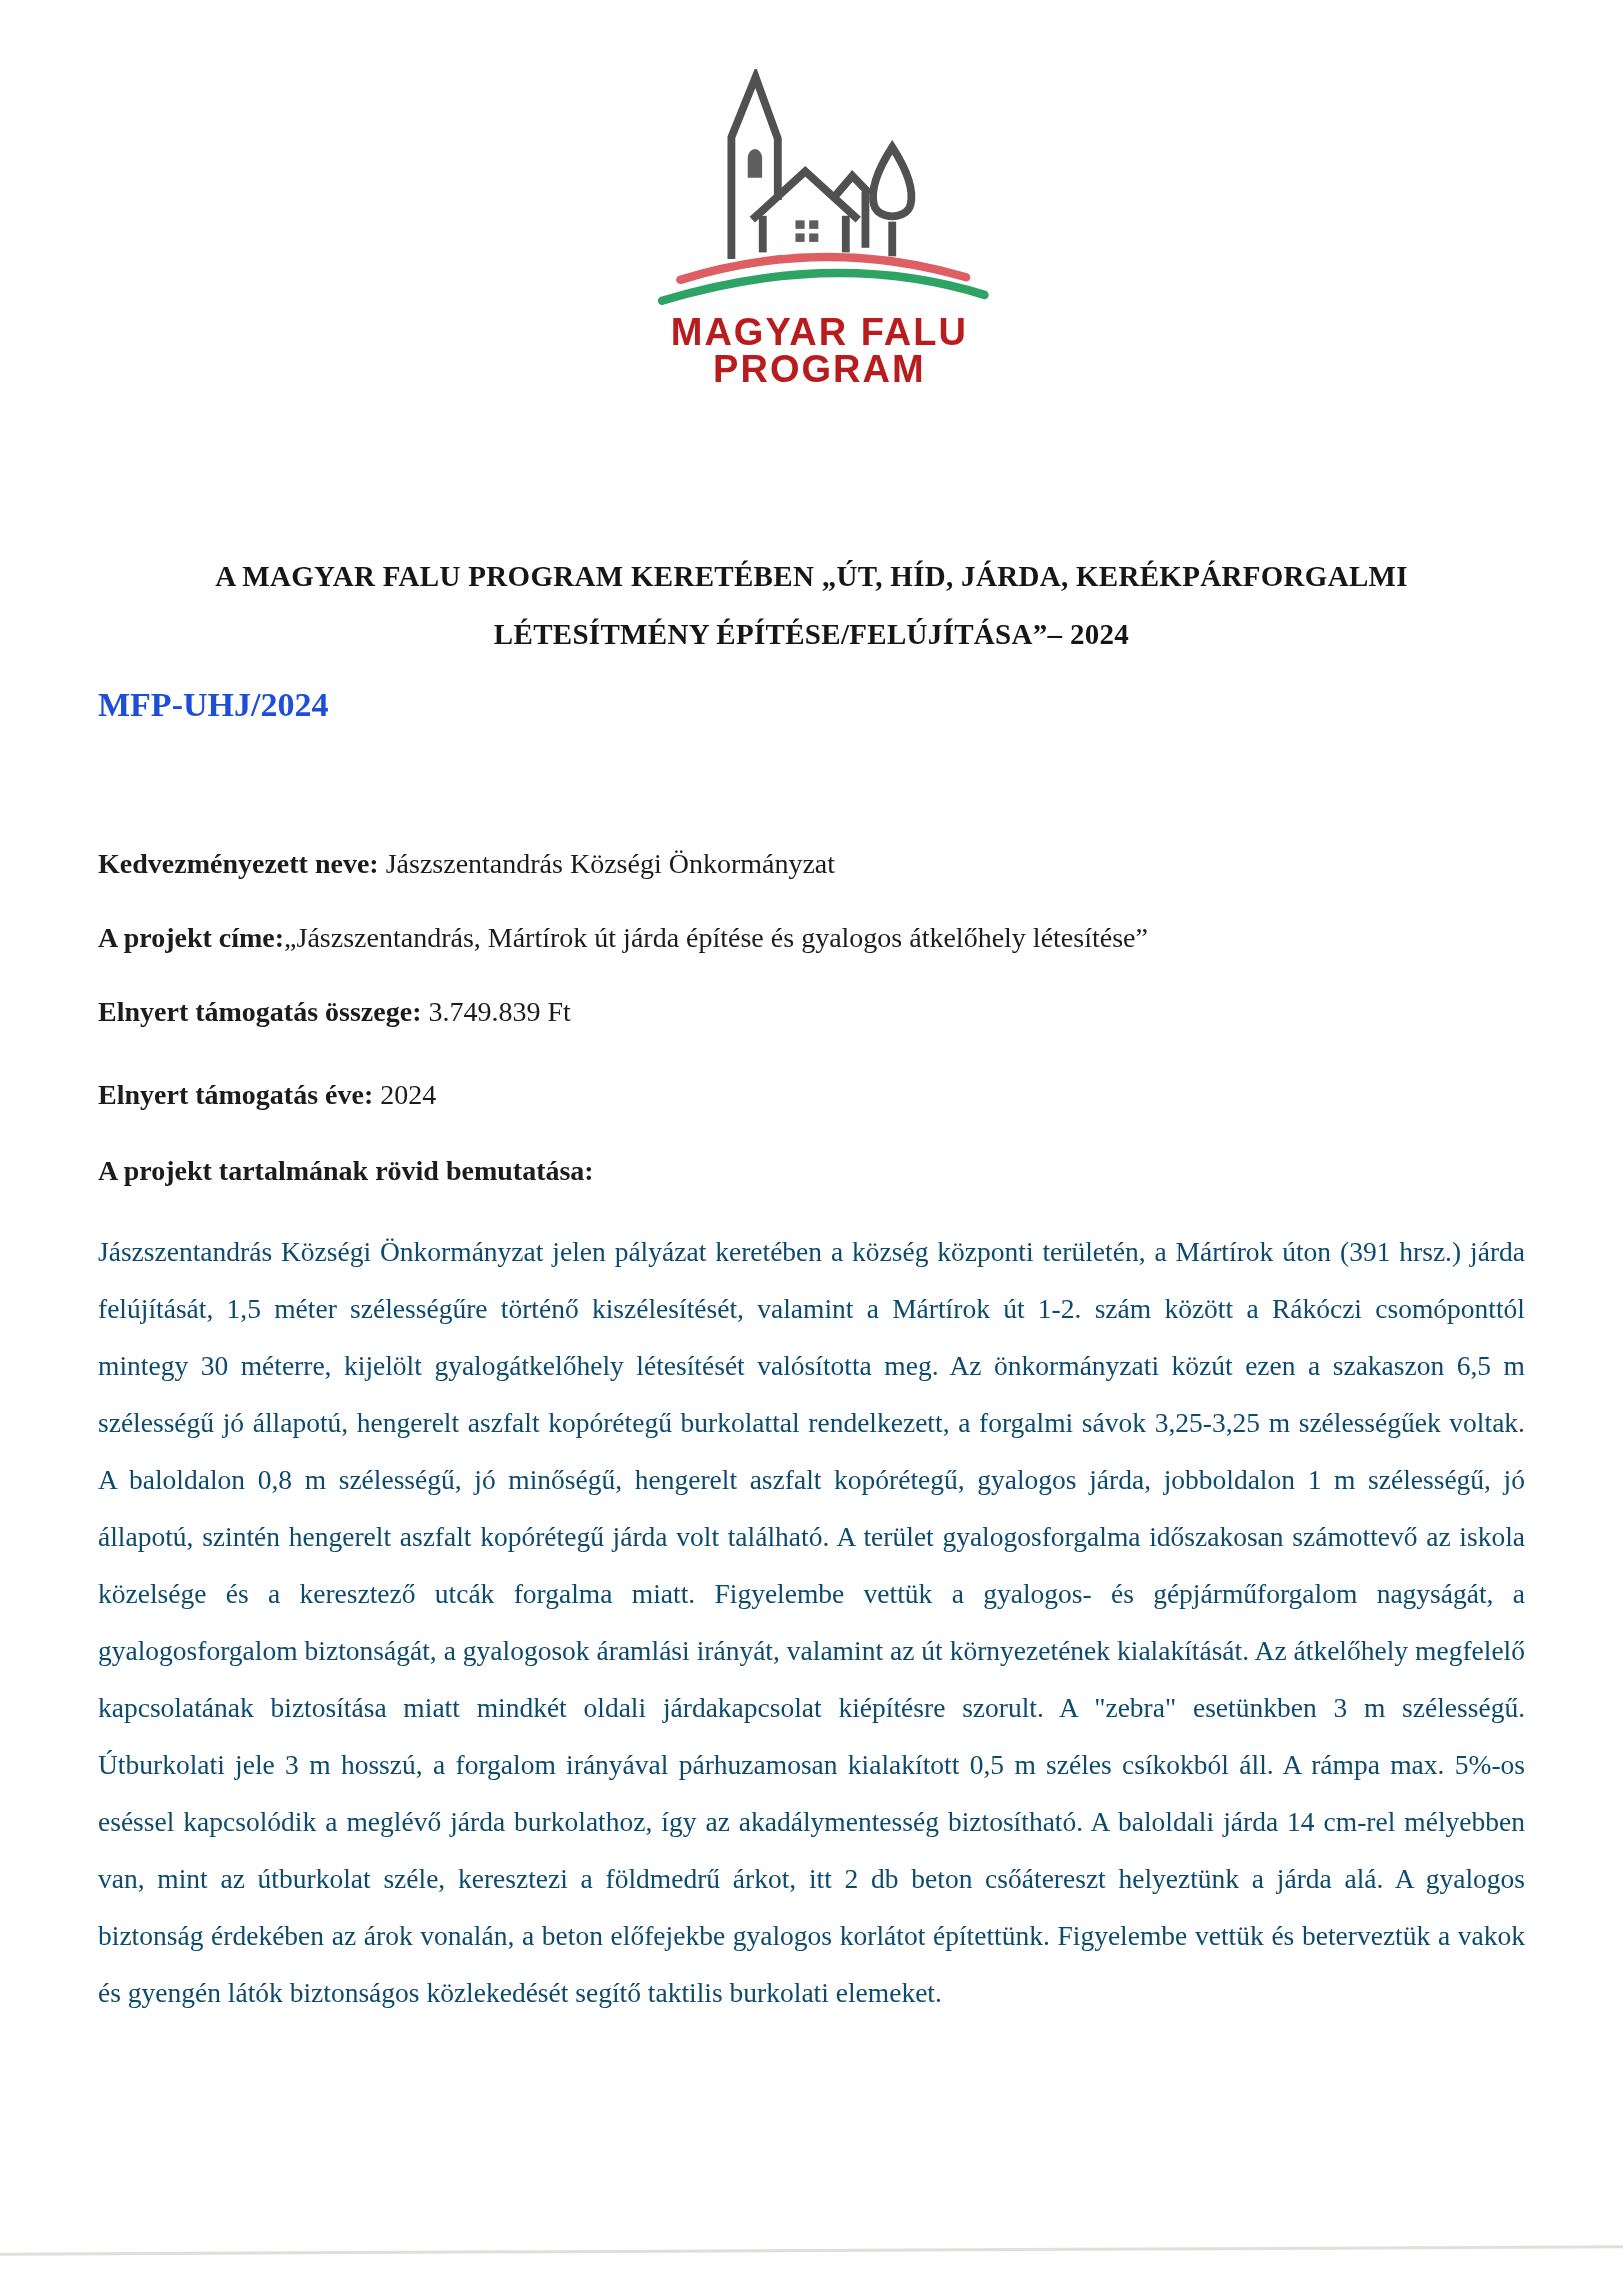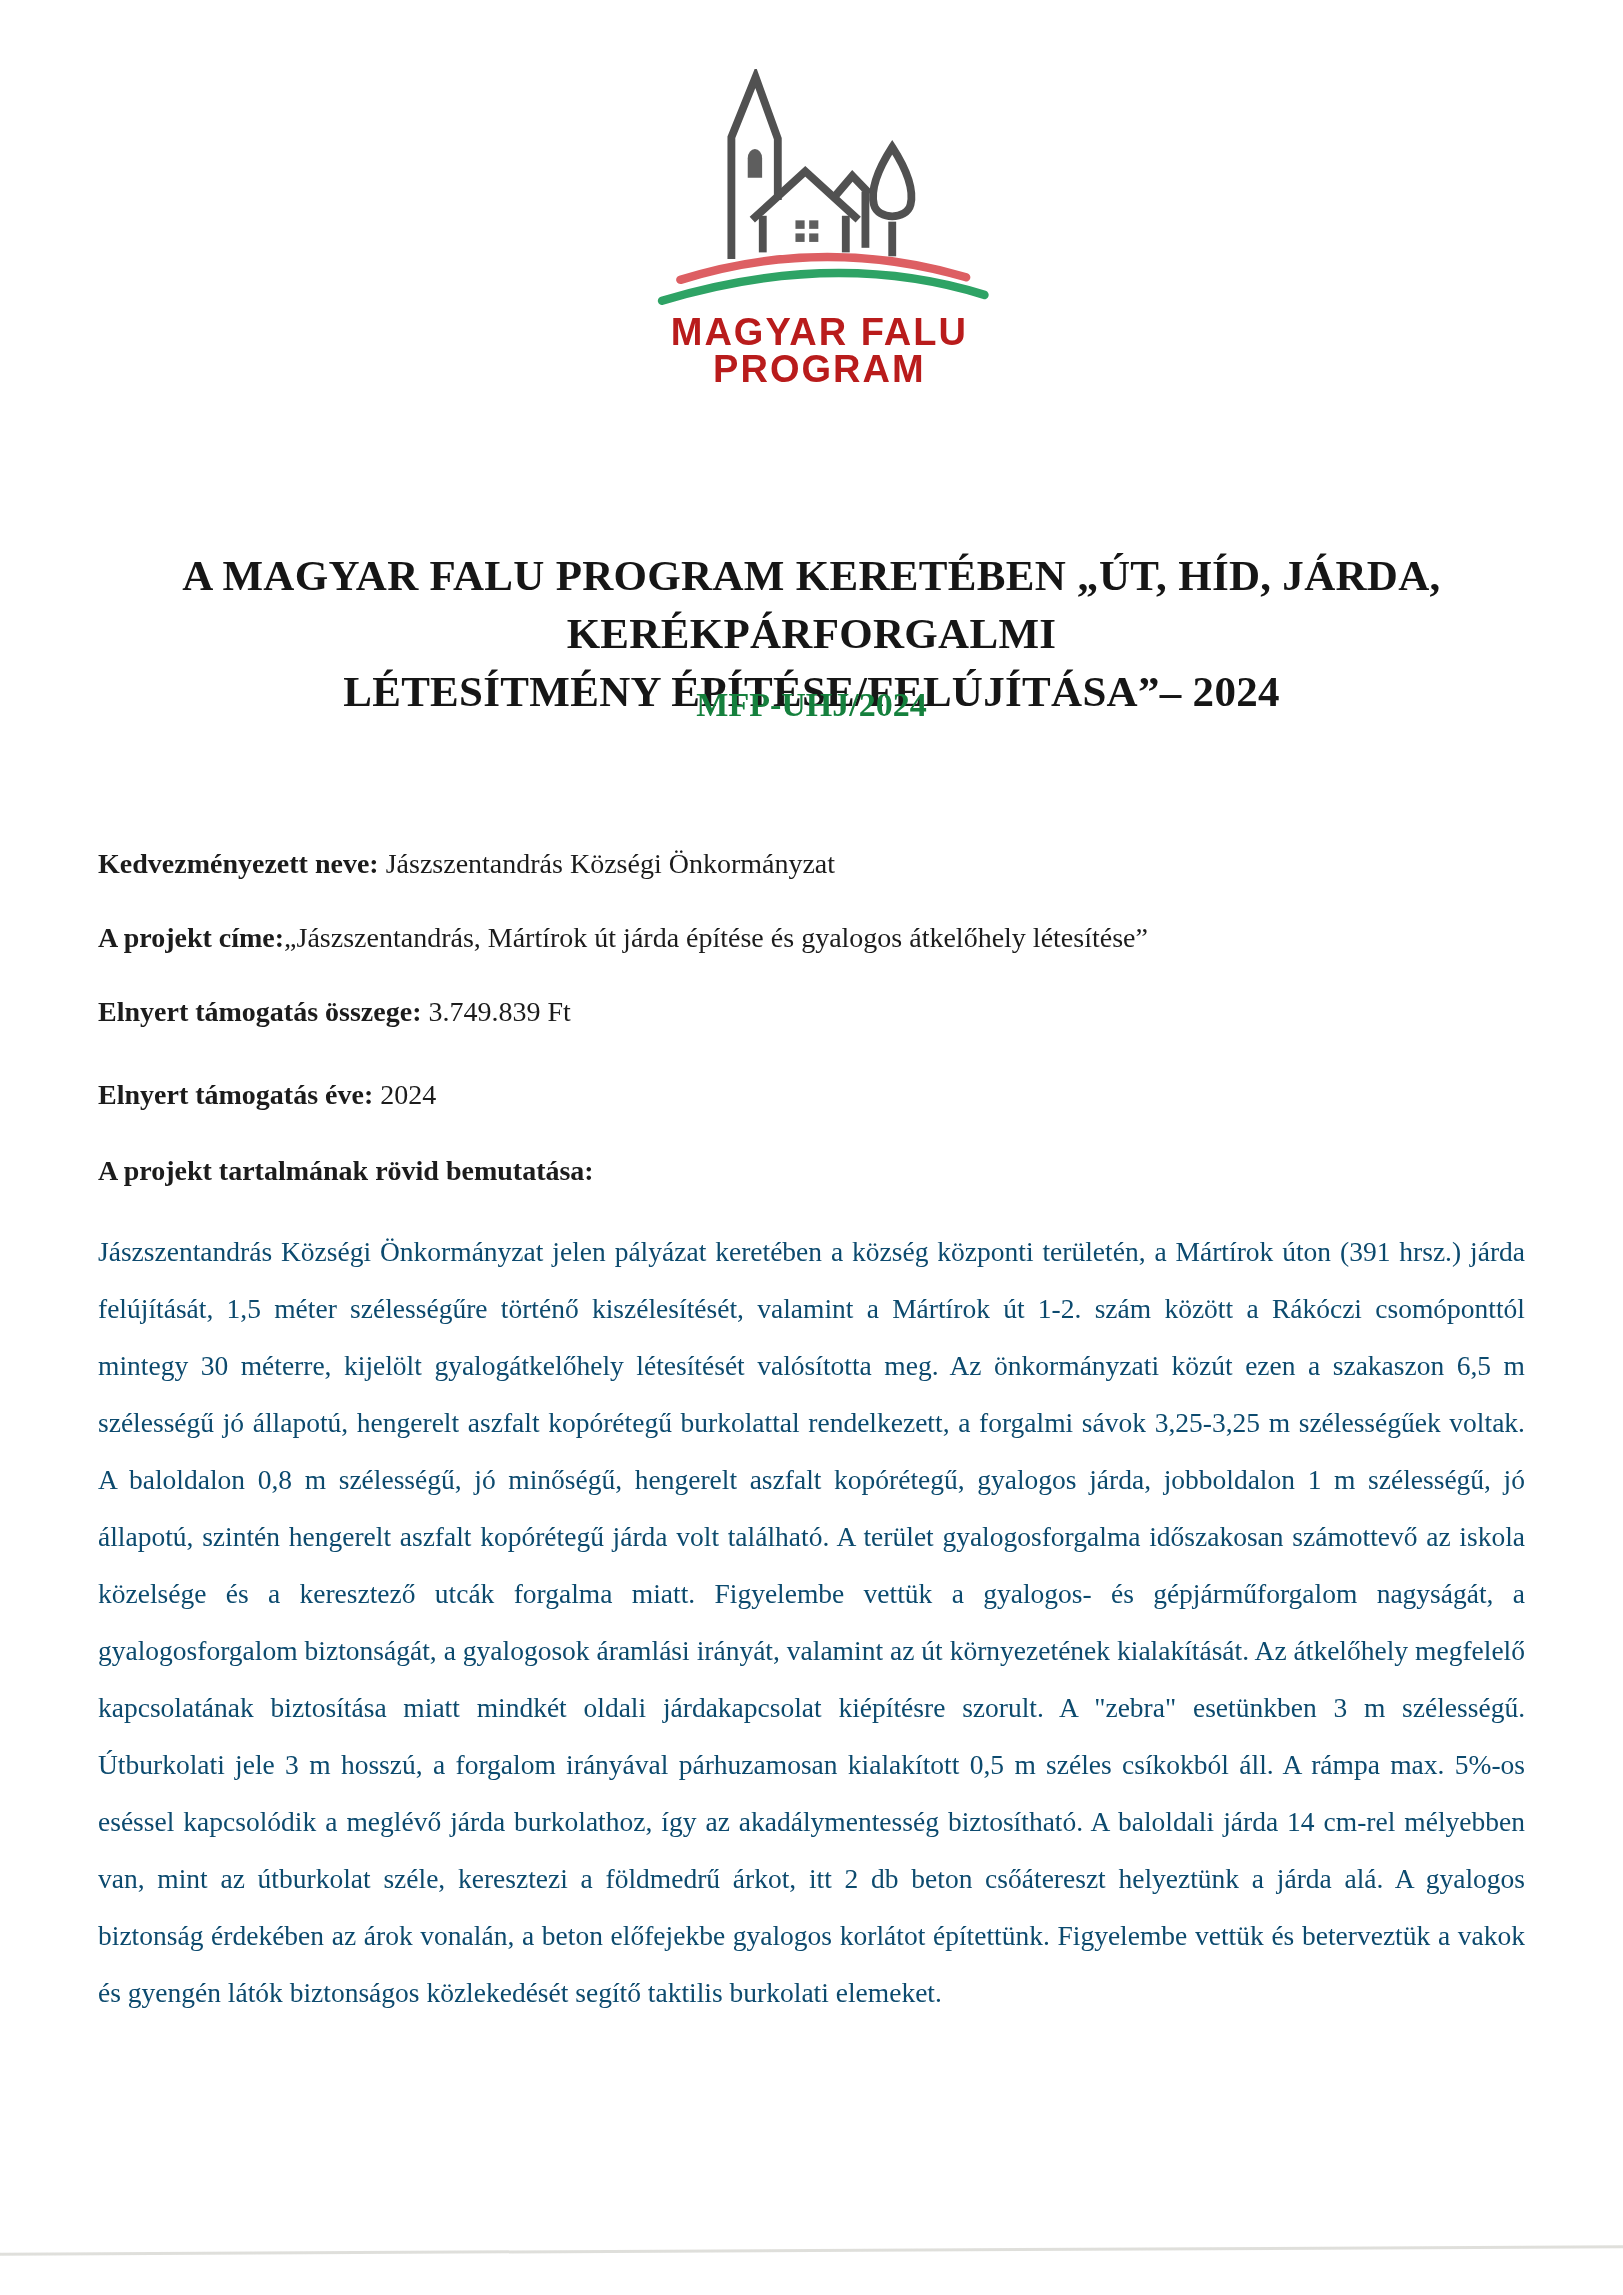--- a/index.html
+++ b/index.html
@@ -34,34 +34,33 @@
 
   
   .doc-title {
     position: absolute;
     top: 547px;
     left: 98px;
     width: 1427px;
     margin: 0;
     text-align: center;
     font-weight: bold;
-    font-size: 43px;
+    font-size: 29px;
     line-height: 58px;
     letter-spacing: 0.3px;
     color: #161616;
   }
   .doc-code {
     position: absolute;
     top: 686px;
     left: 98px;
     width: 1427px;
-    text-align: center;
     font-weight: bold;
     font-size: 34px;
-    color: #15803d;
+    color: #1d4ed8;
   }
 
   
   .detail {
     position: absolute;
     left: 98px;
     width: 1440px;
     margin: 0;
     font-size: 28px;
     line-height: 35px;

